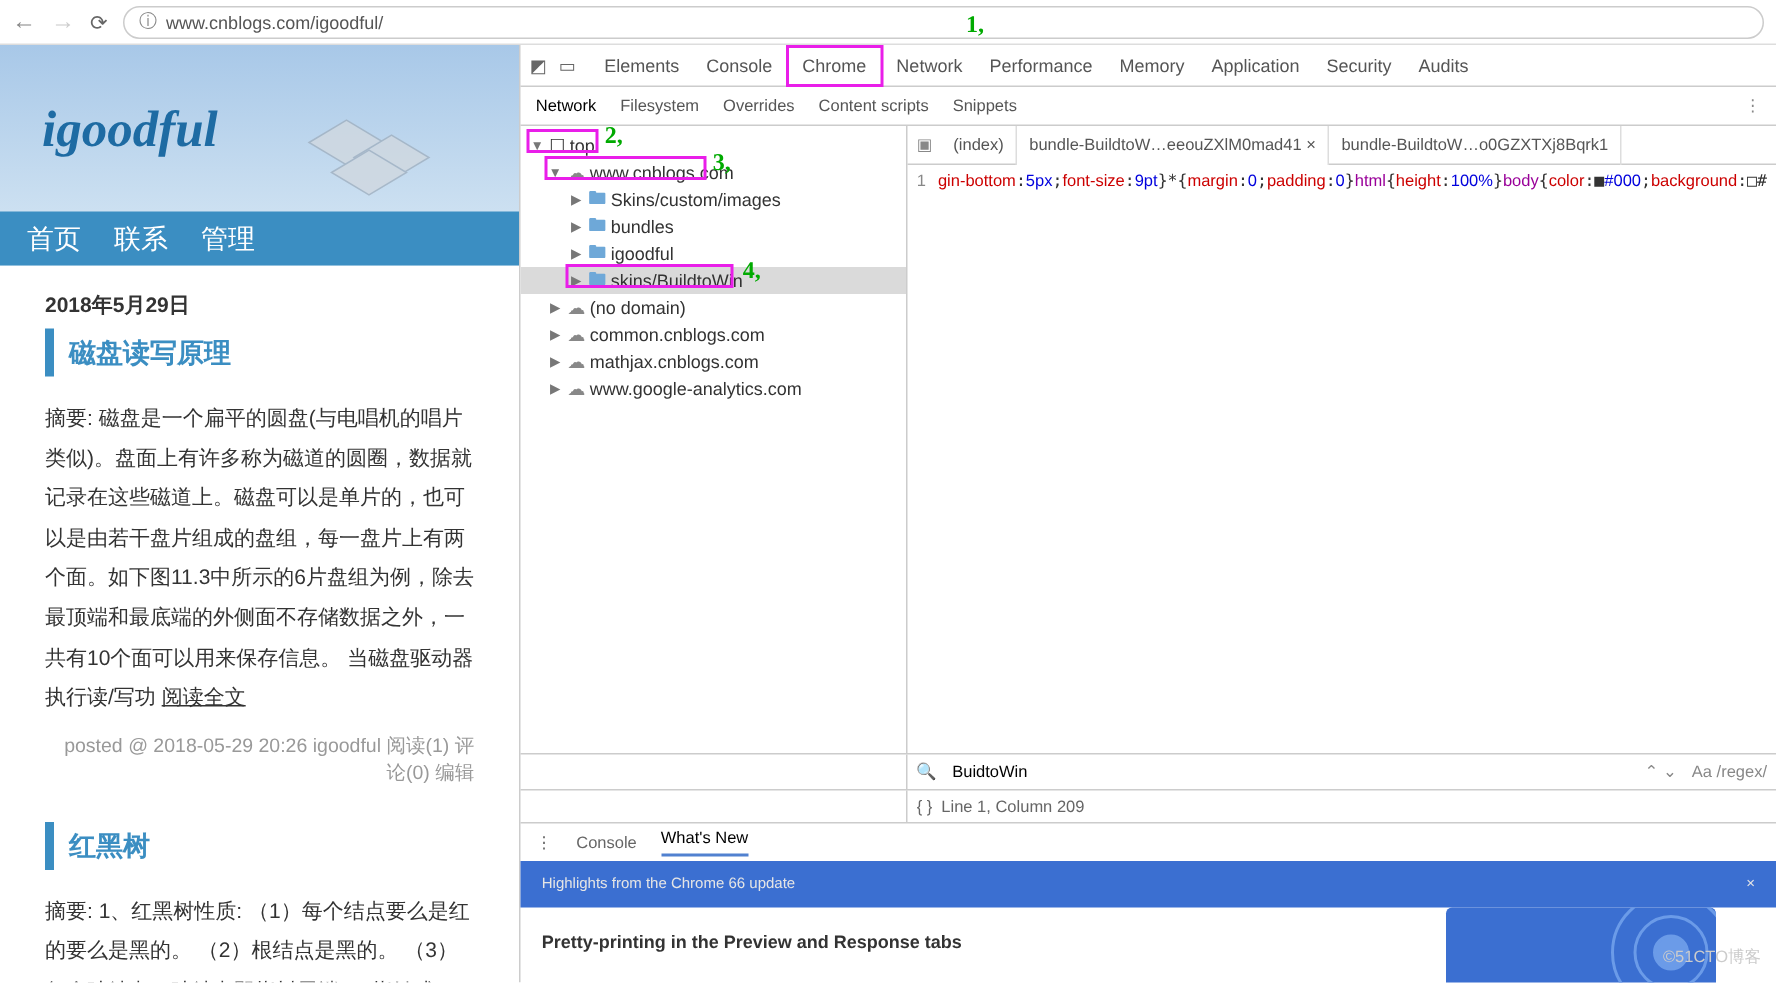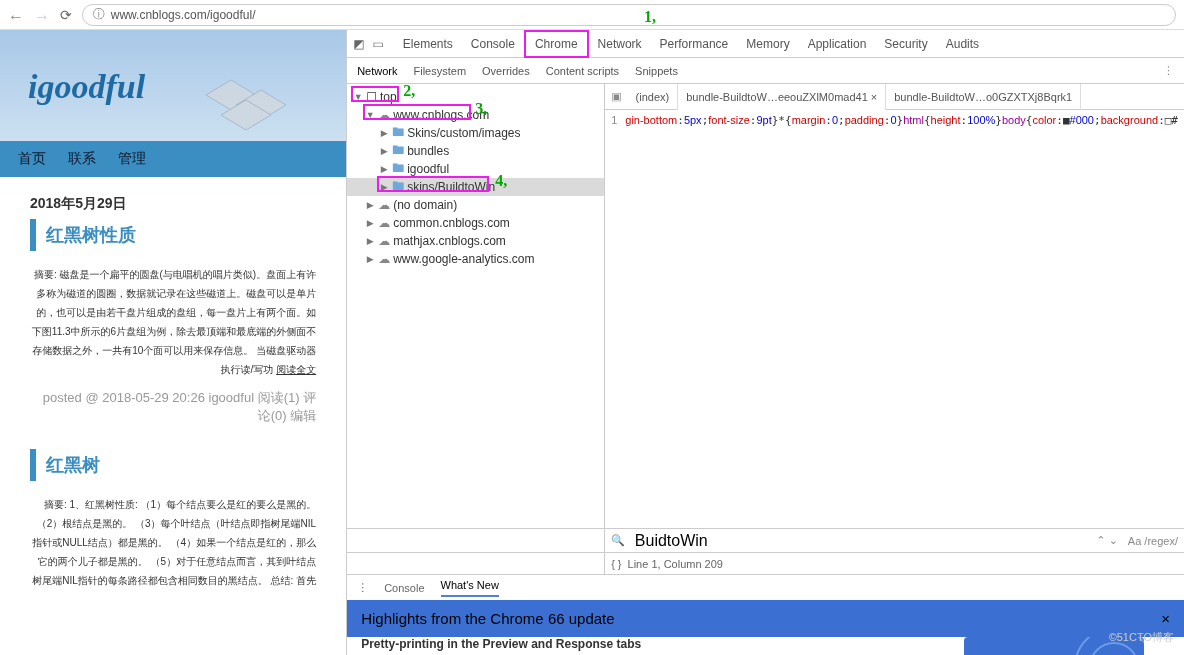--- a/index.html
+++ b/index.html
@@ -8,25 +8,25 @@
 .nav-arrow { color: #888; font-size: 16px; cursor: pointer; }
 .reload { color: #666; font-size: 14px; cursor: pointer; }
 .url-bar { flex: 1; height: 22px; border: 1px solid #ccc; border-radius: 12px; padding: 0 10px; display: flex; align-items: center; gap: 6px; color: #555; }
 .url-icon { color: #888; }
 .main-row { display: flex; height: 625px; }
 .left-pane { width: 462px; overflow: hidden; position: relative; }
 .header-bg { height: 147px; background: linear-gradient(#a8c8e8, #d8e8f4); position: relative; }
 .blog-title { position: absolute; left: 28px; top: 38px; font-size: 34px; font-weight: bold; font-style: italic; color: #1e6ba3; font-family: Georgia, serif; }
 .header-deco { position: absolute; right: 40px; top: 25px; width: 120px; height: 95px; opacity: 0.8; }
 .nav-bar { background: #3b8ec2; height: 36px; display: flex; align-items: center; padding: 0 18px; gap: 22px; }
-.nav-bar a { color: #0f172a; font-size: 14px; text-decoration: none; }
+.nav-bar a { color: #ffffff; font-size: 18px; text-decoration: none; }
 .content { padding: 18px 30px; }
 .date { font-weight: bold; font-size: 14px; margin-bottom: 6px; }
 .post-title { border-left: 6px solid #3b8ec2; padding: 4px 0 4px 10px; font-size: 18px; font-weight: bold; color: #3b8ec2; margin-bottom: 14px; }
-.summary { font-size: 10px; line-height: 1.9; color: #333; margin-bottom: 10px; text-align: right; }
+.summary { font-size: 14px; line-height: 1.9; color: #333; margin-bottom: 10px; }
 .summary a { color: #333; text-decoration: underline; }
 .meta { text-align: right; color: #999; font-size: 13px; margin-bottom: 24px; }
 .right-pane { flex: 1; border-left: 1px solid #ccc; display: flex; flex-direction: column; }
 .dev-tabs { height: 28px; border-bottom: 1px solid #ccc; display: flex; align-items: center; padding: 0 6px; gap: 0; font-size: 12px; color: #555; }
 .dock-icons { display: flex; gap: 8px; margin-right: 10px; color: #666; }
 .dev-tab { padding: 0 9px; height: 28px; display: flex; align-items: center; cursor: pointer; }
 .dev-tab.active { border: 2px solid #e91ee9; }
 .sub-tabs { height: 26px; border-bottom: 1px solid #ccc; display: flex; align-items: center; padding: 0 10px; gap: 16px; font-size: 11px; color: #555; position: relative; }
 .sub-tab.active { color: #000; }
 .dev-body { flex: 1; display: flex; overflow: hidden; }
@@ -41,29 +41,29 @@
 .code-tab { padding: 0 8px; height: 26px; display: flex; align-items: center; gap: 6px; border-right: 1px solid #ddd; cursor: pointer; }
 .code-tab.sel { background: #fff; }
 .code-content { flex: 1; padding: 4px 6px; font-family: Consolas, monospace; font-size: 11px; white-space: nowrap; overflow: hidden; }
 .ln { color: #888; margin-right: 8px; }
 .c-red { color: #c00; }
 .c-blue { color: #00d; }
 .c-purple { color: #909; margin-top: 12px; }
 .search-bar { height: 24px; border-top: 1px solid #ccc; display: flex; align-items: center; font-size: 11px; }
 .search-left { width: 258px; border-right: 1px solid #ccc; height: 100%; display: flex; align-items: center; }
 .search-right { flex: 1; display: flex; align-items: center; gap: 10px; padding: 0 6px; }
-.search-input { flex: 1; border: none; outline: none; font-size: 16px; }
+.search-input { flex: 1; border: none; outline: none; font-size: 11px; }
 .status-bar { height: 22px; border-top: 1px solid #ccc; display: flex; align-items: center; font-size: 11px; color: #666; }
 .status-left { width: 258px; border-right: 1px solid #ccc; height: 100%; }
 .status-right { padding: 0 6px; display: flex; align-items: center; gap: 6px; }
 .console-tabs { height: 26px; border-top: 1px solid #ccc; display: flex; align-items: center; padding: 0 10px; gap: 16px; font-size: 11px; color: #666; }
 .console-tabs .ct.active { color: #000; border-bottom: 2px solid #5181d0; padding-bottom: 4px; }
-.highlights { background: #3b6fd1; color: #000000; padding: 10px 14px; font-size: 15px; display: flex; justify-content: space-between; align-items: flex-end; }
+.highlights { background: #3b6fd1; color: #e5e5e5; padding: 10px 14px; font-size: 10px; display: flex; justify-content: space-between; align-items: flex-end; }
 .close-h { cursor: pointer; }
-.highlights-body { padding: 0 14px; font-size: 11px; color: #666; position: relative; }
+.highlights-body { padding: 16px 14px; font-size: 11px; color: #666; position: relative; }
 .highlights-body h4 { color: #333; font-size: 12px; margin-bottom: 4px; }
 .highlights-body p { line-height: 1.5; max-width: 540px; }
 .h-graphic { position: absolute; right: 40px; top: 0; width: 180px; height: 60px; background: #3b6fd1; border-radius: 4px; overflow: hidden; }
 .h-circle { position: absolute; border: 2px solid #6b9be8; border-radius: 50%; }
 .annot { position: absolute; color: #0a0; font-family: cursive; font-size: 16px; font-weight: bold; pointer-events: none; }
 .box-annot { border: 2px solid #e91ee9; position: absolute; pointer-events: none; }
 .watermark { position: absolute; right: 10px; bottom: 10px; color: #ccc; font-size: 11px; }
 </style>
 </head>
 <body>
@@ -91,21 +91,21 @@
         </g>
       </svg>
       <div class="nav-bar" style="position:absolute;bottom:0;left:0;right:0">
         <a>首页</a>
         <a>联系</a>
         <a>管理</a>
       </div>
     </div>
     <div class="content">
       <div class="date">2018年5月29日</div>
-      <div class="post-title">红黑树性质</div>
+      <div class="post-title">磁盘读写原理</div>
       <div class="summary"><span>摘要: 磁盘是一个扁平的圆盘(与电唱机的唱片类似)。盘面上有许多称为磁道的圆圈，数据就记录在这些磁道上。磁盘可以是单片的，也可以是由若干盘片组成的盘组，每一盘片上有两个面。如下图11.3中所示的6片盘组为例，除去最顶端和最底端的外侧面不存储数据之外，一共有10个面可以用来保存信息。 当磁盘驱动器执行读/写功 </span><a>阅读全文</a></div>
       <div class="meta">posted @ 2018-05-29 20:26 igoodful 阅读(1) 评论(0) 编辑</div>
 
       <div class="post-title">红黑树</div>
       <div class="summary"><span>摘要: 1、红黑树性质: （1）每个结点要么是红的要么是黑的。 （2）根结点是黑的。 （3）每个叶结点（叶结点即指树尾端NIL指针或NULL结点）都是黑的。 （4）如果一个结点是红的，那么它的两个儿子都是黑的。 （5）对于任意结点而言，其到叶结点树尾端NIL指针的每条路径都包含相同数目的黑结点。 总结: 首先 </span></div>
 
     </div>
   </div>
 
   <div class="right-pane">

